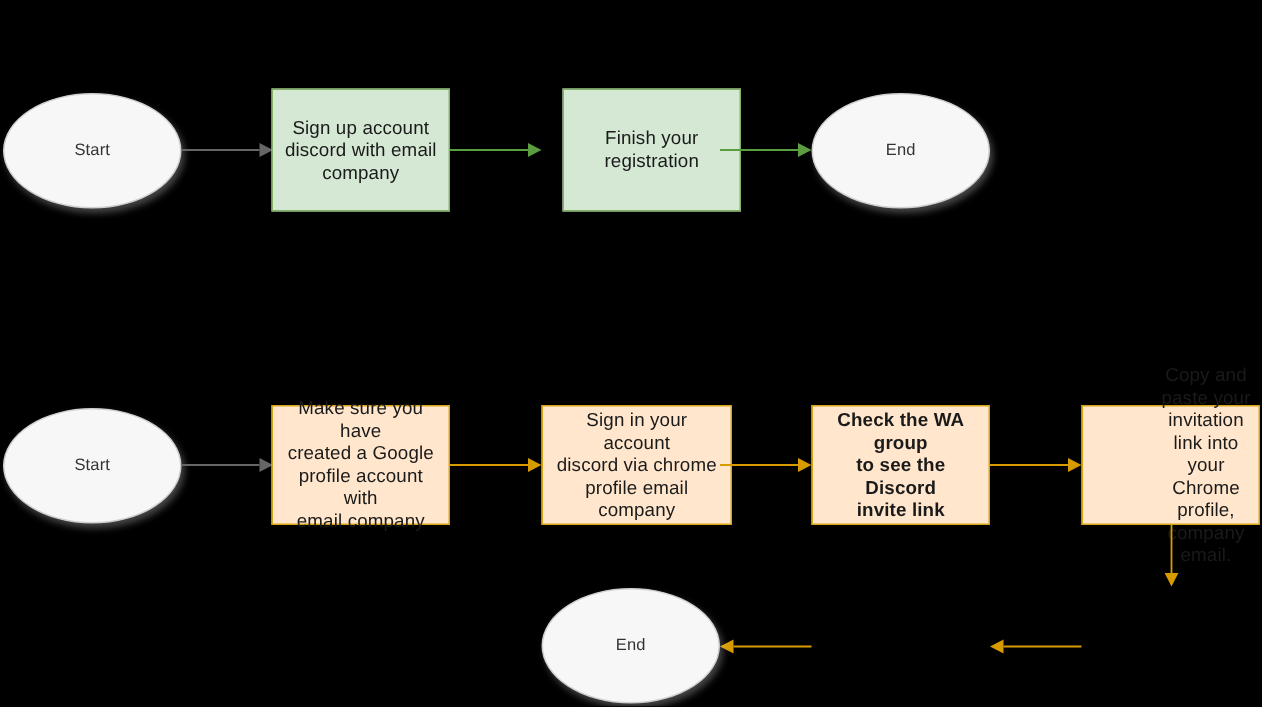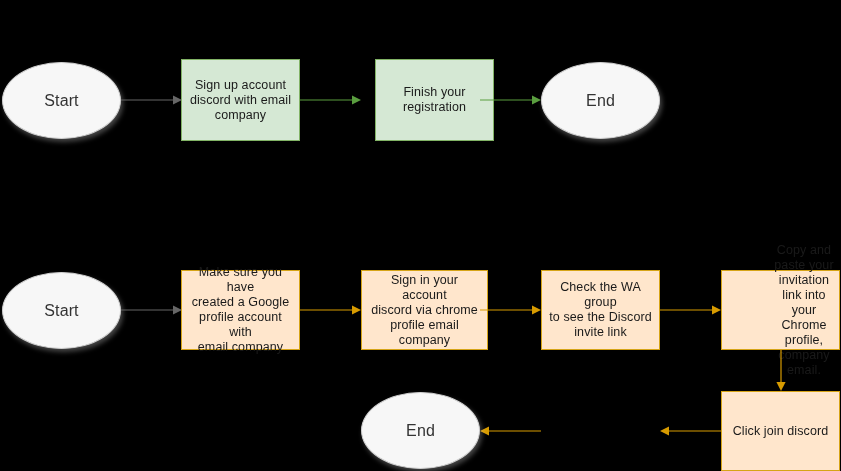--- a/index.html
+++ b/index.html
@@ -41,21 +41,21 @@
   .box.green {
     border: 1px solid #82b366;
     background: #d5e8d4;
   }
   .terminator {
     border: 1px solid #cfcfcf;
     background: #f7f7f7;
     border-radius: 50%;
     box-shadow: 2px 3px 5px rgba(255,255,255,0.28);
     color: #333333;
-    font-size: 16px;
+    font-size: 11px;
   }
   .edge {
     position: absolute;
   }
   .edge svg {
     display: block;
     overflow: visible;
   }
 </style>
 </head>
@@ -134,21 +134,21 @@
 profile email company</span>
   </div>
 
   <div class="edge" style="left:480px; top:302px; width:62px; height:16px;">
     <svg width="62" height="16" viewBox="0 0 62 16">
       <line x1="0" y1="8" x2="52" y2="8" stroke="#d79b00" stroke-width="1.2"></line>
       <polygon points="52,3.4 61,8 52,12.6" fill="#d79b00"></polygon>
     </svg>
   </div>
 
-  <div class="node box" style="left:541px; top:270px; width:119px; height:80px;">
+  <div class="node box" style="left:541px; top:270px; width:119px; height:80px;font-weight:bold;">
     <span class="label">Check the WA group
 to see the Discord
 invite link</span>
   </div>
 
   <div class="edge" style="left:660px; top:302px; width:62px; height:16px;">
     <svg width="62" height="16" viewBox="0 0 62 16">
       <line x1="0" y1="8" x2="52" y2="8" stroke="#d79b00" stroke-width="1.2"></line>
       <polygon points="52,3.4 61,8 52,12.6" fill="#d79b00"></polygon>
     </svg>
@@ -161,23 +161,20 @@
 company email.</span>
   </div>
 
   <div class="edge" style="left:773px; top:350px; width:16px; height:42px;">
     <svg width="16" height="42" viewBox="0 0 16 42">
       <line x1="8" y1="0" x2="8" y2="33" stroke="#d79b00" stroke-width="1.2"></line>
       <polygon points="3.4,32 12.6,32 8,41" fill="#d79b00"></polygon>
     </svg>
   </div>
 
-  <div class="node box" style="left:721px; top:391px; width:119px; height:80px;">
-    <span class="label">Click join discord</span>
-  </div>
 
   <div class="edge" style="left:660px; top:423px; width:62px; height:16px;">
     <svg width="62" height="16" viewBox="0 0 62 16">
       <line x1="61" y1="8" x2="9" y2="8" stroke="#d79b00" stroke-width="1.2"></line>
       <polygon points="9,3.4 0,8 9,12.6" fill="#d79b00"></polygon>
     </svg>
   </div>
 
 
   <div class="edge" style="left:480px; top:423px; width:62px; height:16px;">

